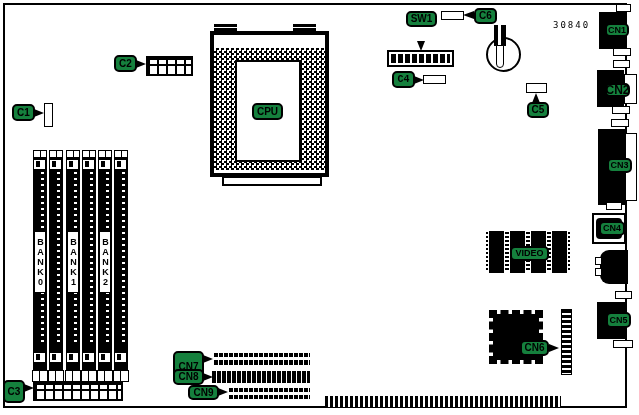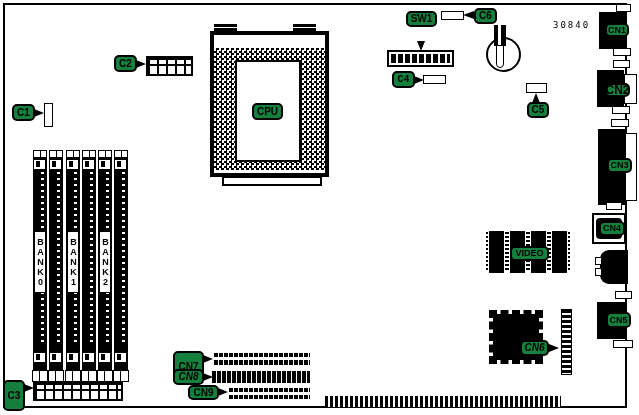--- a/index.html
+++ b/index.html
@@ -143,21 +143,21 @@
   <div class="bank" style="left:99px;top:231px;">BANK2</div>
 
   <div class="lbl" style="left:12px;top:104px;width:23px;height:17px;">C1</div>
   <div class="tri tri-r" style="left:34px;top:109px;"></div>
   <div class="abs outlined" style="left:44px;top:103px;width:9px;height:24px;z-index:2;"></div>
 
   <div class="lbl" style="left:114px;top:55px;width:23px;height:17px;">C2</div>
   <div class="tri tri-r" style="left:136px;top:60px;"></div>
   <div class="abs conn" style="left:146px;top:56px;width:47px;height:20px;"></div>
 
-  <div class="lbl" style="left:3px;top:380px;width:22px;height:31px;">C3</div>
+  <div class="lbl" style="left:3px;top:380px;width:22px;height:23px;">C3</div>
   <div class="tri tri-r" style="left:24px;top:384px;"></div>
   <div class="abs conn" style="left:33px;top:381px;width:90px;height:20px;"></div>
 
   <div class="lbl" style="left:406px;top:11px;width:31px;height:16px;">SW1</div>
   <div class="tri tri-d" style="left:417px;top:41px;"></div>
   <div class="abs dip" style="left:387px;top:50px;width:67px;height:17px;"></div>
 
   <div class="lbl" style="left:392px;top:71px;width:23px;height:17px;font-family:Liberation Mono, monospace;">C4</div>
   <div class="tri tri-r" style="left:414px;top:76px;"></div>
   <div class="abs outlined" style="left:423px;top:75px;width:23px;height:9px;z-index:2;"></div>
@@ -174,29 +174,29 @@
   <div class="abs bat-stem" style="left:494px;top:25px;width:12px;height:21px;"></div>
   <div class="abs bat-rod" style="left:496px;top:45px;width:8px;height:23px;"></div>
 
   <div class="abs vchip" style="left:489px;"></div>
   <div class="abs vchip" style="left:510px;"></div>
   <div class="abs vchip" style="left:531px;"></div>
   <div class="abs vchip" style="left:552px;"></div>
   <div class="lbl" style="left:510px;top:246px;width:39px;height:15px;font-size:9px;">VIDEO</div>
 
   <div class="abs qfp" style="left:489px;top:310px;width:54px;height:54px;"></div>
-  <div class="lbl" style="left:520px;top:340px;width:29px;height:16px;font-style:italic;">CN6</div>
+  <div class="lbl" style="left:520px;top:340px;width:29px;height:16px;">CN6</div>
   <div class="tri tri-r" style="left:549px;top:344px;"></div>
   <div class="abs vstripes" style="left:561px;top:309px;width:11px;height:66px;"></div>
 
   <div class="lbl" style="left:173px;top:351px;width:31px;height:32px;">CN7</div>
   <div class="tri tri-r" style="left:203px;top:355px;"></div>
   <div class="abs ladder" style="left:213px;top:353px;width:97px;height:12px;"></div>
 
-  <div class="lbl" style="left:173px;top:369px;width:31px;height:16px;font-style:italic;">CN8</div>
+  <div class="lbl" style="left:173px;top:369px;width:31px;height:16px;">CN8</div>
   <div class="tri tri-r" style="left:203px;top:373px;"></div>
   <div class="abs bars" style="left:211px;top:371px;width:99px;height:12px;"></div>
 
   <div class="lbl" style="left:188px;top:385px;width:31px;height:15px;">CN9</div>
   <div class="tri tri-r" style="left:218px;top:388px;"></div>
   <div class="abs ladder" style="left:228px;top:388px;width:82px;height:11px;"></div>
 
   <div class="abs tab" style="left:616px;top:4px;width:15px;"></div>
   <div class="abs blk" style="left:599px;top:12px;width:26px;height:37px;"></div>
   <div class="lbl" style="left:605px;top:23px;width:24px;height:14px;font-size:9px;">CN1</div>

